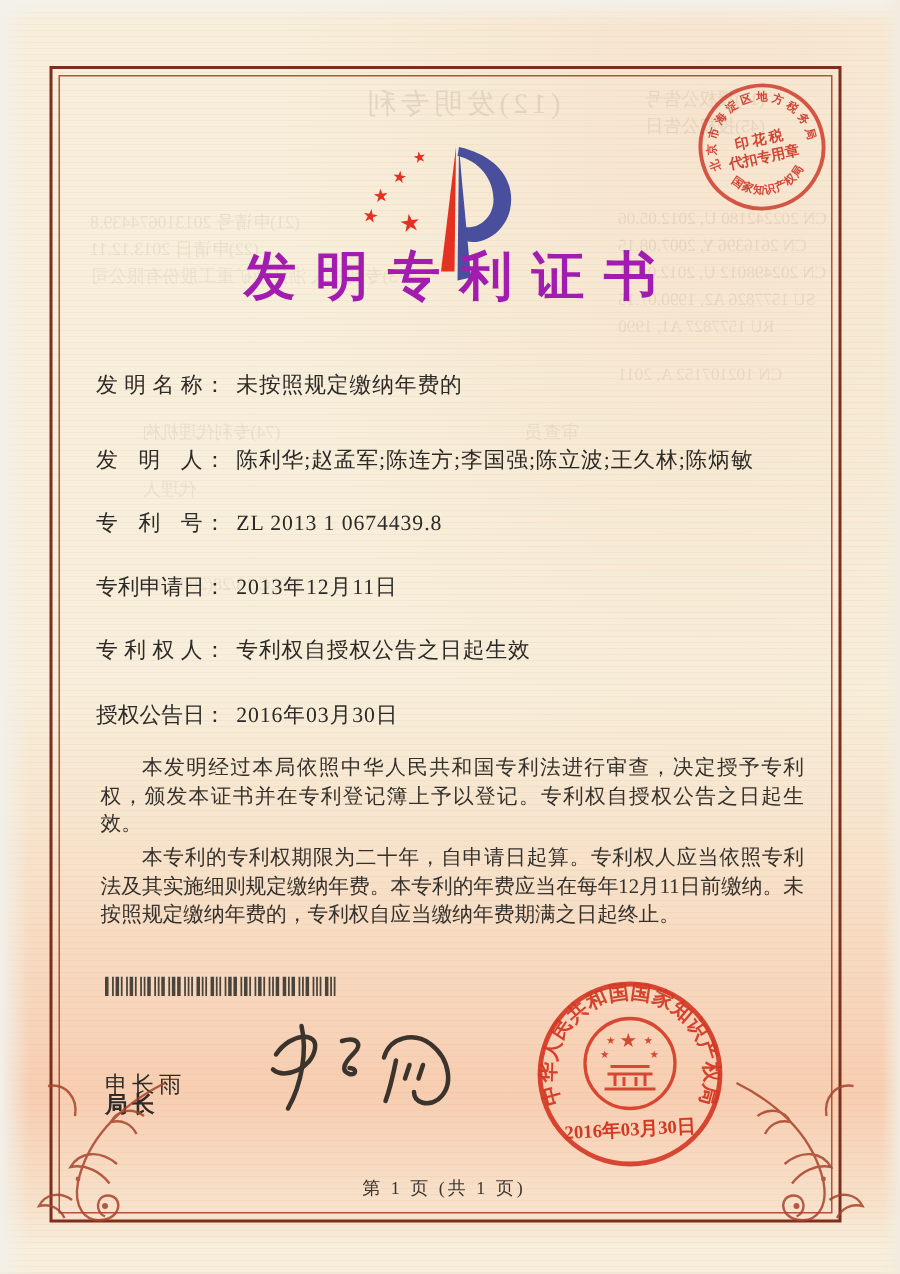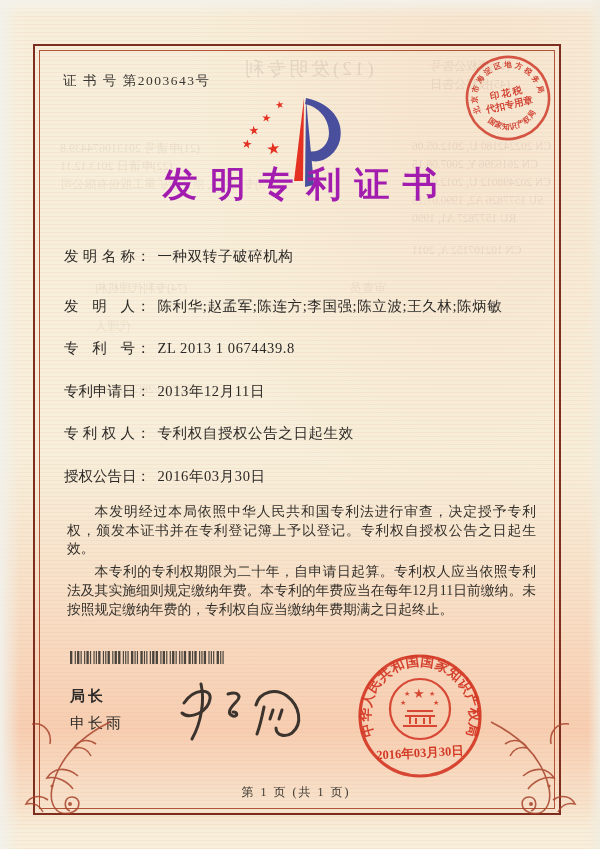--- a/index.html
+++ b/index.html
@@ -26,21 +26,21 @@
   .field-row .lbl{display:inline-flex;width:71px;justify-content:space-between;vertical-align:bottom;}
   .field-row .colon{margin-left:1px;}
   .field-row .val{margin-left:7px;letter-spacing:.6px;}
   
   #body-text{left:63px;top:499px;width:477px;font-size:13.8px;line-height:18.7px;
              text-align:justify;color:#34302b;}
   #body-text p{margin:4px;text-indent:2em;}
   
   #barcode{left:70px;top:651px;width:156px;height:13px;}
   
-  #signer-title{left:70px;top:687px;font-size:15px;font-weight:bold;letter-spacing:3px;}
+  #signer-title{left:70px;top:727px;font-size:15px;font-weight:bold;letter-spacing:3px;}
   #signer-name{left:70px;top:714px;font-size:15px;font-weight:normal;letter-spacing:3px;}
   #signature{left:170px;top:681px;}
   
   #seal{left:356px;top:652px;mix-blend-mode:multiply;opacity:.95;}
   #tax-stamp{left:458px;top:48px;transform:rotate(-12deg);mix-blend-mode:multiply;opacity:.9;}
   
   #flourish-left{left:18px;top:716px;}
   #flourish-right{left:483px;top:716px;transform:scaleX(-1);}
   
   #footer{left:0;right:48px;top:784px;text-align:center;font-size:12px;letter-spacing:2px;color:#3a3631;padding-left:40px;}
@@ -74,21 +74,20 @@
       <div class="ghost" style="left: 412px; top: 158px; font-size: 11.5px; opacity: 0.16;">CN 2616396 Y, 2007.08.15</div>
       <div class="ghost" style="left: 412px; top: 176px; font-size: 11.5px; opacity: 0.16;">CN 202498012 U, 2012.04.11</div>
       <div class="ghost" style="left: 412px; top: 194px; font-size: 11.5px; opacity: 0.15;">SU 1577826 A2, 1990.07.15</div>
       <div class="ghost" style="left: 412px; top: 212px; font-size: 11.5px; opacity: 0.15;">RU 1577827 A1, 1990</div>
       <div class="ghost" style="left: 412px; top: 244px; font-size: 11.5px; opacity: 0.15;">CN 102107152 A, 2011</div>
     </div>
 
   <div class="abs frame-outer"></div>
   <div class="abs frame-inner"></div>
 
-  <div class="abs" id="cert-no">证 书 号 第2003643号</div>
 
   <svg class="abs" id="logo" width="115" height="104" viewBox="0 0 115 104" style="left:238px;top:95px;">
     <g fill="#e53122" font-family="'DejaVu Sans',sans-serif">
       <text x="38" y="14" font-size="10" transform="rotate(-12 38 14)">★</text>
       <text x="23" y="26" font-size="11" transform="rotate(8 23 26)">★</text>
       <text x="11" y="40" font-size="12" transform="rotate(-6 11 40)">★</text>
       <text x="3" y="52" font-size="12" transform="rotate(10 3 52)">★</text>
       <text x="29" y="60" font-size="16" transform="rotate(-8 29 60)">★</text>
     </g>
 
@@ -100,21 +99,21 @@
   </svg>
 
   <div class="abs" id="title">发明专利证书</div>
 
   <div id="fields">
       <div class="field-row" style="top: 247px;"><span class="lbl">
           <i style="font-style: normal;">发</i>
           <i style="font-style: normal;">明</i>
           <i style="font-style: normal;">名</i>
           <i style="font-style: normal;">称</i>
-        </span><span class="colon">：</span><span class="val">一种双转子破碎机构</span></div>
+        </span><span class="colon">：</span><span class="val">未按照规定缴纳年费的</span></div>
       <div class="field-row" style="top: 297px;"><span class="lbl">
           <i style="font-style: normal;">发</i>
           <i style="font-style: normal;">明</i>
           <i style="font-style: normal;">人</i>
         </span><span class="colon">：</span><span class="val">陈利华;赵孟军;陈连方;李国强;陈立波;王久林;陈炳敏</span></div>
       <div class="field-row" style="top: 339px;"><span class="lbl">
           <i style="font-style: normal;">专</i>
           <i style="font-style: normal;">利</i>
           <i style="font-style: normal;">号</i>
         </span><span class="colon">：</span><span class="val">ZL 2013 1 0674439.8</span></div>

